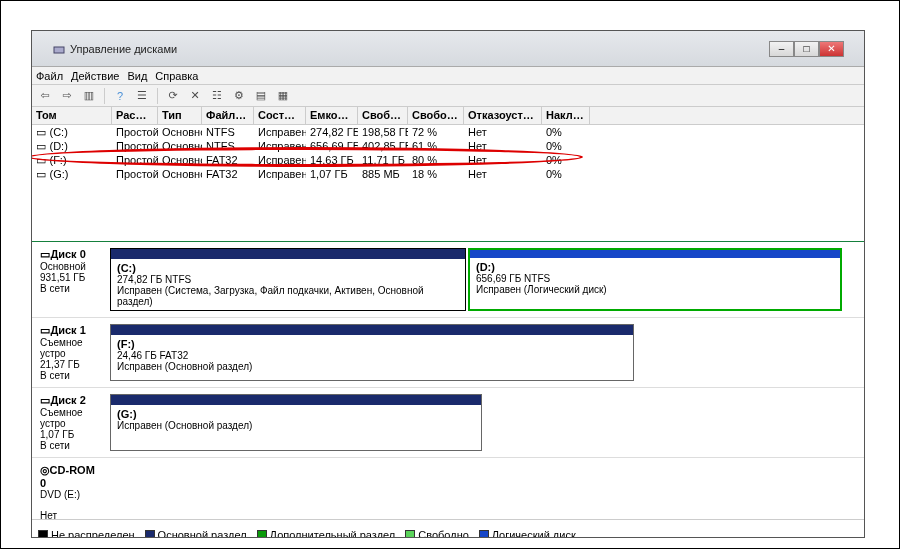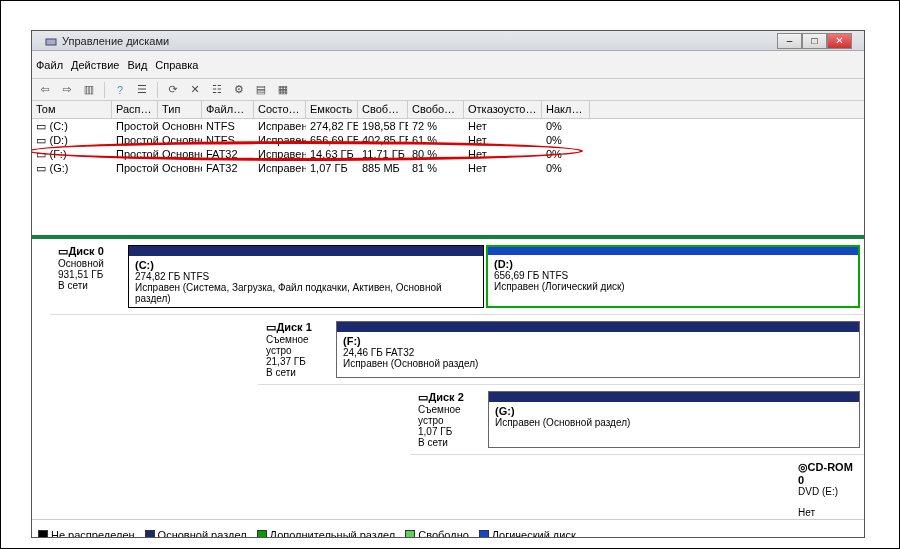--- a/index.html
+++ b/index.html
@@ -1,41 +1,41 @@
 <!DOCTYPE html>
 <html><head>
 <meta charset="utf-8">
 <style>
 * { margin: 0; padding: 0; box-sizing: border-box; font-family: Tahoma, sans-serif; font-size: 11px; }
 body { background: #fff; width: 900px; height: 549px; position: relative; border: 1px solid #000; }
 .window { position: absolute; left: 30px; top: 29px; width: 834px; height: 508px; background: #fff; border: 1px solid #555; display: flex; flex-direction: column; }
-.titlebar { height: 20px; background: linear-gradient(#e6e8ec, #d6dadf); display: flex; align-items: center; padding: 0 12px; border-bottom: 1px solid #aaa; }
+.titlebar { height: 36px; background: linear-gradient(#e6e8ec, #d6dadf); display: flex; align-items: center; padding: 0 20px; border-bottom: 1px solid #aaa; }
 .titlebar .icon { width: 14px; height: 14px; margin-right: 4px; display: inline-flex; align-items: center; justify-content: center; }
 .titlebar .title { flex: 1; font-size: 11px; color: #222; }
 .winbtns { display: flex; gap: 0; }
 .winbtn { width: 25px; height: 16px; background: linear-gradient(#f2f2f2,#d8d8d8); border: 1px solid #888; display: flex; align-items: center; justify-content: center; font-size: 10px; cursor: pointer; }
 .winbtn.close { background: linear-gradient(#e77,#c33); color: #fff; }
-.menubar { height: 28px; background: #f2f2f2; border-bottom: 1px solid #ccc; display: flex; align-items: center; padding: 0 4px; gap: 8px; }
+.menubar { height: 18px; background: #f2f2f2; border-bottom: 1px solid #ccc; display: flex; align-items: center; padding: 0 4px; gap: 8px; }
 .menubar .menu-item { cursor: pointer; }
 .toolbar { height: 22px; background: #f2f2f2; border-bottom: 1px solid #ccc; display: flex; align-items: center; padding: 0 4px; gap: 4px; }
 .tb-btn { width: 18px; height: 18px; display: flex; align-items: center; justify-content: center; cursor: pointer; opacity: 0.7; }
 .tb-sep { width: 1px; height: 16px; background: #ccc; margin: 0 2px; }
 .content { flex: 1; display: flex; flex-direction: column; overflow: hidden; }
 .grid-area { flex: 0 0 auto; }
 .grid-header { display: flex; background: #f2f2f2; border-bottom: 1px solid #ccc; height: 18px; }
-.gh { border-right: 1px solid #ccc; padding: 2px 4px; overflow: hidden; white-space: nowrap; text-overflow: ellipsis; cursor: pointer; }
+.gh { border-right: 1px solid #ccc; padding: 2px 4px; overflow: hidden; white-space: nowrap; text-overflow: ellipsis; cursor: pointer; font-weight: bold; }
 .grid-body { background: #fff; }
 .grid-row { display: flex; height: 14px; align-items: center; }
 .gc { padding: 0 4px; overflow: hidden; white-space: nowrap; }
 .col0 { width: 80px; } .col1 { width: 46px; } .col2 { width: 44px; } .col3 { width: 52px; }
 .col4 { width: 52px; } .col5 { width: 52px; } .col6 { width: 50px; } .col7 { width: 56px; }
 .col8 { width: 78px; } .col9 { width: 48px; }
 .grid-filler { height: 60px; }
 .ellipse-highlight { position: absolute; border: 3px solid #d00; border-radius: 50%; pointer-events: none; }
-.disk-area { flex: 1; display: flex; flex-direction: column; border-top: 4px solid #15803d; overflow-y: auto; align-items: flex-end; }
+.disk-area { flex: 1; display: flex; flex-direction: column; border-top: 1px solid #15803d; overflow-y: auto; }
 .disk-row { display: flex; border-bottom: 1px solid #ddd; padding: 4px 0 4px 4px; }
 .disk-label { width: 70px; flex-shrink: 0; padding: 2px 4px; }
 .disk-label .dname { font-weight: bold; }
 .disk-label .dline { font-size: 10px; }
 .disk-strip { flex: 0 0 532px; display: flex; gap: 2px; padding: 2px 4px; }
 .disk-part { border: 1px solid #666; display: flex; flex-direction: column; }
 .disk-part .part-header { height: 10px; }
 .disk-part .part-body { padding: 3px 6px; }
 .disk-part .part-body .pname { font-weight: bold; font-size: 11px; }
 .disk-part .part-body .pinfo { font-size: 10px; }
@@ -142,21 +142,21 @@
           <div class="gc col9">0%</div>
         </div>
         <div class="grid-row">
           <div class="gc col0"><span>▭</span> <span>(G:)</span></div>
           <div class="gc col1">Простой</div>
           <div class="gc col2">Основной</div>
           <div class="gc col3">FAT32</div>
           <div class="gc col4">Исправен...</div>
           <div class="gc col5">1,07 ГБ</div>
           <div class="gc col6">885 МБ</div>
-          <div class="gc col7">81 %</div>
+          <div class="gc col7">18 %</div>
           <div class="gc col8">Нет</div>
           <div class="gc col9">0%</div>
         </div>
         <div class="grid-filler"></div>
       </div>
       <div class="ellipse-highlight" style="left:-4px; top:40px; width:555px; height:20px;"></div>
     </div>
 
     <div class="disk-area">
       <div class="disk-row">

